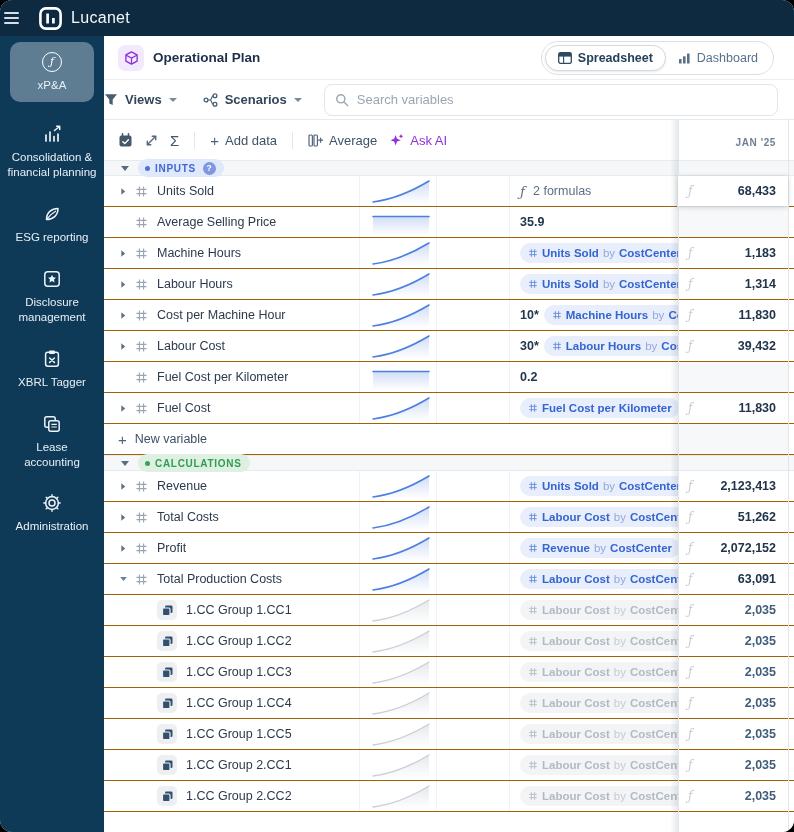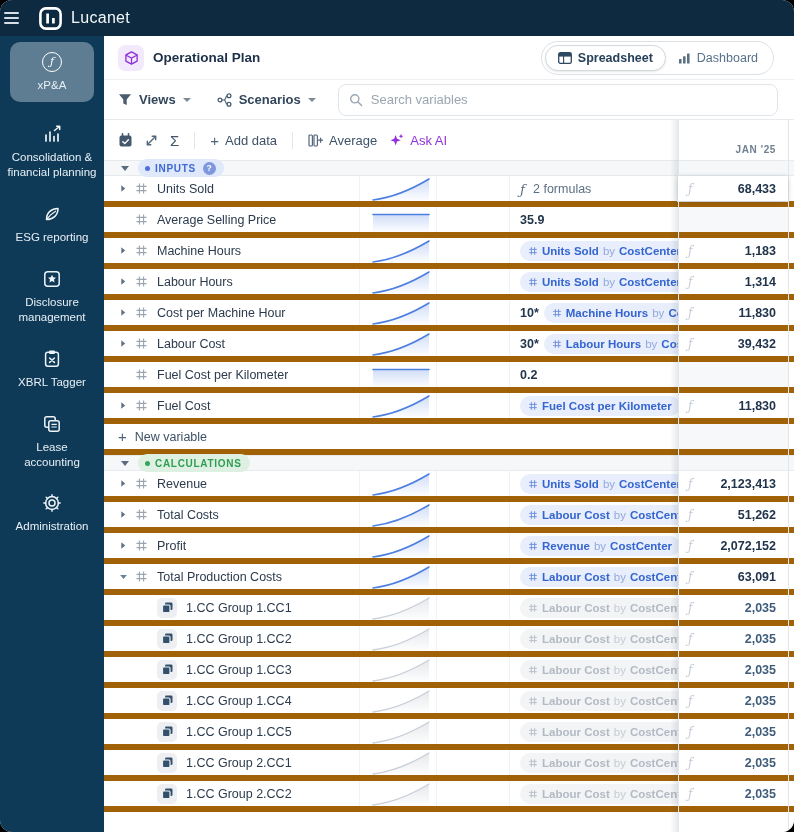--- a/index.html
+++ b/index.html
@@ -38,42 +38,42 @@
   .cube-badge { width:26px; height:26px; border-radius:7px; background:#f2e9fc;
                 display:flex; align-items:center; justify-content:center; }
   .page-title { font-size:13.5px; font-weight:600; color:#1e3048; }
   .toggle { margin-left:auto; display:flex; align-items:center; border:1px solid #dce1e6;
             border-radius:999px; padding:3px; }
   .toggle-opt { display:flex; align-items:center; gap:6px; padding:5px 12px; border-radius:999px;
                 font-size:12.5px; color:#56718a; font-weight:500; cursor:pointer; }
   .toggle-opt.active { background:#fff; border:1px solid #d4dade; font-weight:600; color:#26405a;
                        box-shadow:0 1px 2px rgba(15,25,40,.10); }
 
-  .filter-row { height:40px; display:flex; align-items:center; padding-left:14px;
+  .filter-row { height:40px; display:flex; align-items:center; 
                 border-bottom:1px solid #e8ebee; flex:none; }
   .menu-btn { display:flex; align-items:center; gap:7px; font-size:13px; font-weight:600;
               color:#33465a; cursor:pointer; }
   .caret { width:0; height:0; border-left:4px solid transparent; border-right:4px solid transparent;
            border-top:4.5px solid #7a8a99; margin-top:1px; }
   .search-box { flex:1; margin-left:22px; height:32px; border:1px solid #e1e5e9; border-radius:8px;
                 display:flex; align-items:center; gap:8px; padding:0 10px; margin-right:16px; }
   .search-box input { border:none; outline:none; flex:1; font-size:13px; color:#3a4a5c;
                       font-family:"Liberation Sans", sans-serif; background:transparent; }
   .search-box input::placeholder { color:#9ba6b2; }
 
   
   .grid-area { position:relative; flex:1; overflow:hidden; }
   .toolbar-row { height:40px; display:flex; align-items:center; padding-left:14px; gap:12px;
                  position:relative; }
   .tool-btn { display:flex; align-items:center; gap:6px; font-size:13px; color:#3e5268; cursor:pointer; }
   .tool-btn .plus { font-size:15px; color:#4e627a; }
   .tool-sep { width:1px; height:17px; background:#e3e7ea; margin:0 3px; }
   .sigma { font-size:15px; color:#44566a; }
   .askai { color:#9232dc; font-weight:500; }
-  .col-head { position:absolute; left:574px; width:110px; bottom:5px; text-align:right;
+  .col-head { position:absolute; left:574px; width:110px; bottom:12px; text-align:right;
               padding-right:12px; font-size:10px; font-weight:700; color:#6e7f90; letter-spacing:.6px; }
 
   .vline { position:absolute; top:0; bottom:0; width:1px; background:#e2e6ea; z-index:2; pointer-events:none; }
   .vshadow { position:absolute; top:0; bottom:0; left:566px; width:8px; z-index:2; pointer-events:none;
              background:linear-gradient(to right, rgba(24,39,58,0), rgba(24,39,58,0.10)); }
 
   
   .band { height:16px; background:#f5f7f9; border-top:1px solid #e8ebee; border-bottom:1px solid #e8ebee;
           display:flex; align-items:center; padding-left:17px; gap:9px; }
   .band-chev { width:0; height:0; border-left:4px solid transparent; border-right:4px solid transparent;
@@ -81,21 +81,21 @@
   .band-pill { height:18px; border-radius:9px; display:flex; align-items:center; gap:5px; padding:0 8px 0 7px;
                font-size:10px; font-weight:700; letter-spacing:.7px; }
   .band-pill.blue { background:#e0e9fb; color:#3e68d2; }
   .band-pill.green { background:#def0e2; color:#2f9e52; }
   .band-dot { width:5px; height:5px; border-radius:50%; }
   .band-pill.blue .band-dot { background:#4a72d8; }
   .band-pill.green .band-dot { background:#35a45a; }
   .info-dot { width:13px; height:13px; border-radius:50%; background:#7e97de; color:#fff; font-size:8.5px;
               font-weight:700; display:flex; align-items:center; justify-content:center; margin-left:2px; cursor:pointer; }
 
-  .trow { height:31px; display:flex; border-bottom:6px solid #a16207; background:#fff; }
+  .trow { height:31px; display:flex; border-bottom:1px solid #a16207; background:#fff; }
   .cell { height:100%; display:flex; align-items:center; }
   .c-label { width:256px; padding-left:14px; border-right:1px solid #f0f2f5; gap:0; }
   .c-spark { width:77px; justify-content:flex-start; padding-left:11px; border-right:1px solid #f0f2f5; }
   .c-empty { width:73px; border-right:1px solid #f0f2f5; }
   .c-formula { width:168px; padding-left:10px; gap:5px; overflow:hidden; white-space:nowrap; }
   .c-jan { width:110px; padding:0 12px 0 10px; position:relative; }
   .trow.no-div .c-label, .trow.no-div .c-spark, .trow.no-div .c-empty { border-right:none; }
 
   .chev-sp { width:10px; flex:none; display:flex; justify-content:center; margin-right:7px; cursor:pointer; }
   .row-icon { flex:none; margin-right:9px; display:flex; }

